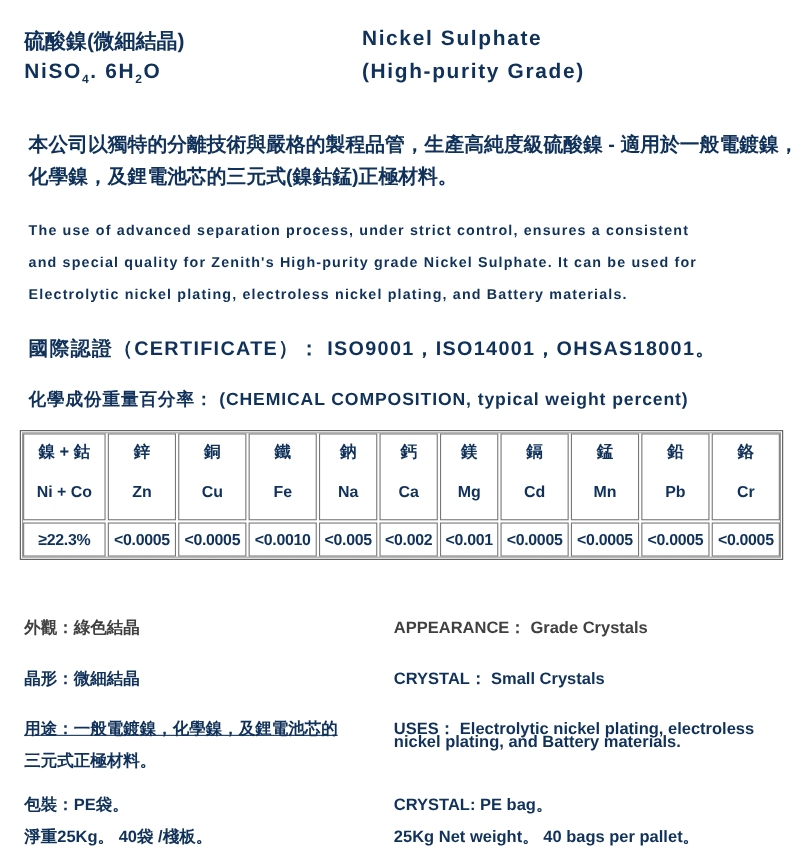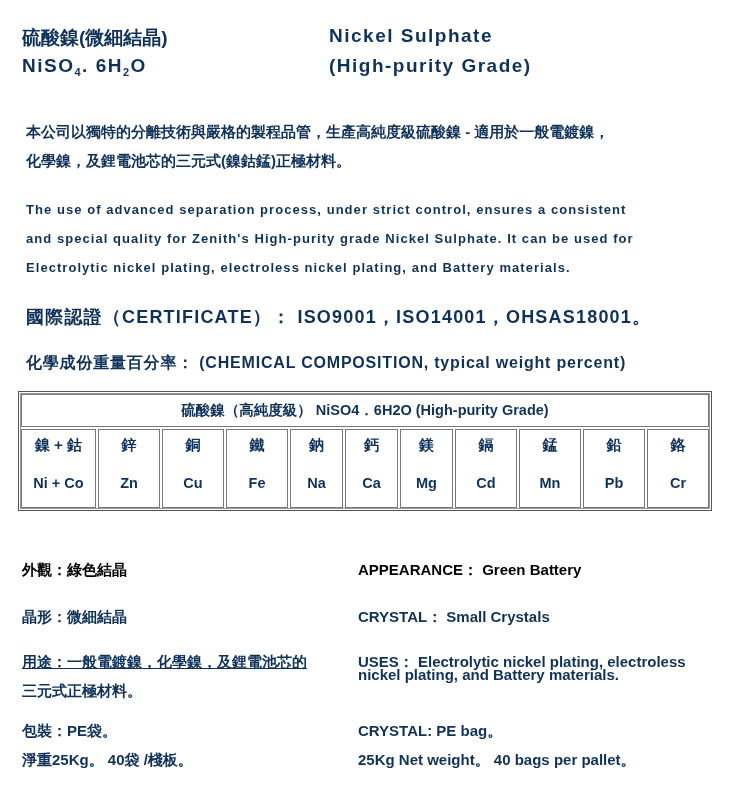--- a/index.html
+++ b/index.html
@@ -5,26 +5,26 @@
   html, body { margin: 0; padding: 0; background: #ffffff; }
   body {
     width: 731px; height: 787px; position: relative; overflow: hidden;
     font-family: "Liberation Sans", "DejaVu Sans", sans-serif;
     color: #10325a;
   }
   .abs { position: absolute; white-space: nowrap; }
   .title { font-size: 19px; font-weight: bold; letter-spacing: 1.5px; }
   .title-cn { font-size: 19px; font-weight: bold; letter-spacing: 0px; }
   .sub { font-size: 11px; vertical-align: -4px; }
-  .cn-para { font-size: 15px; font-weight: bold; line-height: 29px; }
+  .cn-para { font-size: 18px; font-weight: bold; line-height: 29px; }
   .en-para { font-size: 13px; font-weight: bold; letter-spacing: 1.05px; line-height: 29px; }
   .heading { font-size: 18px; font-weight: bold; letter-spacing: 1.2px; }
   .heading2 { font-size: 16px; font-weight: bold; letter-spacing: 0.8px; }
   .spec { font-size: 15px; font-weight: bold; }
-  .green { color: #000000; text-align: right; }
+  .green { color: #404040; text-align: right; }
 
   table.comp {
     position: absolute; left: 18px; top: 391px;
     border-collapse: separate; border-spacing: 2px;
     border: 1px solid #555; outline: 1px solid #999; outline-offset: -3px;
     background: #fff;
   }
   table.comp td {
     border: 1px solid #777; text-align: center; padding: 0;
     font-size: 14.5px; font-weight: bold; color: #10325a;
@@ -49,23 +49,20 @@
 <div class="abs en-para" style="left:26px; top:195px;">The use of advanced separation process, under strict control, ensures a consistent</div>
 <div class="abs en-para" style="left:26px; top:224px;">and special quality for Zenith's High-purity grade Nickel Sulphate. It can be used for</div>
 <div class="abs en-para" style="left:26px; top:253px;">Electrolytic nickel plating, electroless nickel plating, and Battery materials.</div>
 
 <div class="abs heading" style="left:26px; top:305px;">國際認證（CERTIFICATE）： ISO9001，ISO14001，OHSAS18001。</div>
 
 <div class="abs heading2" style="left:26px; top:353px;">化學成份重量百分率： (CHEMICAL COMPOSITION, typical weight percent)</div>
 
 <table class="comp">
   <tbody>
-      <tr>
-    <td class="hdr" colspan="11">硫酸鎳（高純度級） NiSO4．6H2O (High-purity Grade)</td>
-  </tr>
   <tr>
     <td class="el" style="width:73px;">
           <span class="cn">鎳 + 鈷</span>
           <span class="sym">Ni + Co</span>
         </td>
     <td class="el" style="width:60px;">
           <span class="cn">鋅</span>
           <span class="sym">Zn</span>
         </td>
     <td class="el" style="width:60px;">
@@ -98,25 +95,38 @@
         </td>
     <td class="el" style="width:60px;">
           <span class="cn">鉛</span>
           <span class="sym">Pb</span>
         </td>
     <td class="el" style="width:60px;">
           <span class="cn">鉻</span>
           <span class="sym">Cr</span>
         </td>
   </tr>
+  <tr>
+    <td class="val">≥22.3%</td>
+    <td class="val">&lt;0.0005</td>
+    <td class="val">&lt;0.0005</td>
+    <td class="val">&lt;0.0010</td>
+    <td class="val">&lt;0.005</td>
+    <td class="val">&lt;0.002</td>
+    <td class="val">&lt;0.001</td>
+    <td class="val">&lt;0.0005</td>
+    <td class="val">&lt;0.0005</td>
+    <td class="val">&lt;0.0005</td>
+    <td class="val">&lt;0.0005</td>
+  </tr>
 </tbody>
   </table>
 
 <div class="abs spec green" style="left:22px; top:561px;">外觀：綠色結晶</div>
-<div class="abs spec green" style="left:358px; top:561px;">APPEARANCE： Green Battery</div>
+<div class="abs spec green" style="left:358px; top:561px;">APPEARANCE： Grade Crystals</div>
 
 <div class="abs spec" style="left:22px; top:608px;">晶形：微細結晶</div>
 <div class="abs spec" style="left:358px; top:608px;">CRYSTAL： Small Crystals</div>
 
 <div class="abs spec" style="left:22px; top:653px;text-decoration:underline;">用途：一般電鍍鎳，化學鎳，及鋰電池芯的</div>
 <div class="abs spec" style="left:22px; top:682px;">三元式正極材料。</div>
 <div class="abs spec" style="left:358px; top:653px;">USES： Electrolytic nickel plating, electroless</div>
 <div class="abs spec" style="left:358px; top:666px;">nickel plating, and Battery materials.</div>
 
 <div class="abs spec" style="left:22px; top:722px;">包裝：PE袋。</div>

